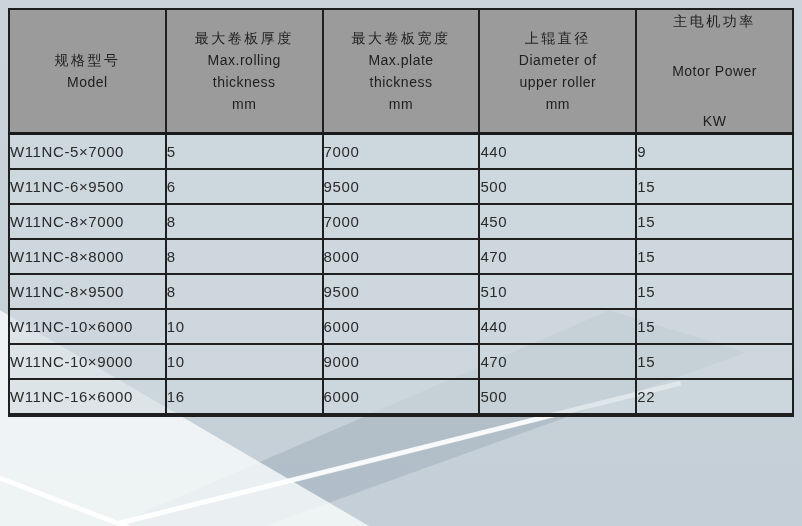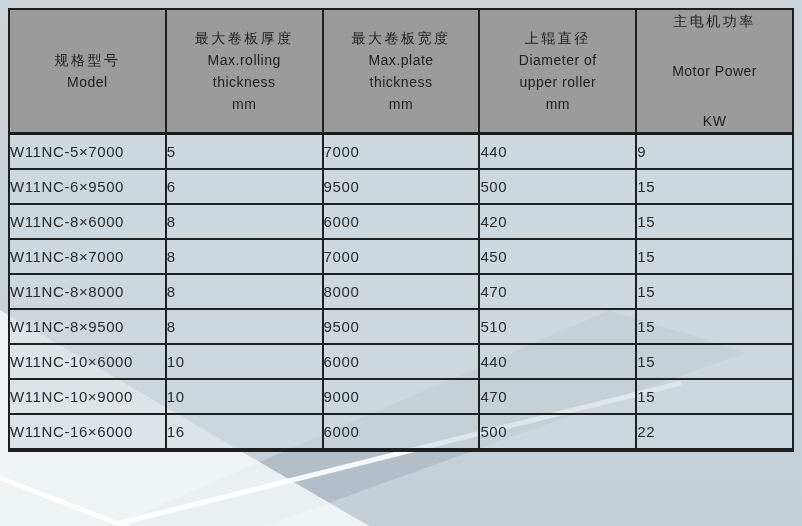--- a/index.html
+++ b/index.html
@@ -137,27 +137,20 @@
         <td>9</td>
       </tr>
       <tr>
         <td>W11NC-6×9500</td>
         <td>6</td>
         <td>9500</td>
         <td>500</td>
         <td>15</td>
       </tr>
       <tr>
-        <td>W11NC-8×6000</td>
-        <td>8</td>
-        <td>6000</td>
-        <td>420</td>
-        <td>15</td>
-      </tr>
-      <tr>
         <td>W11NC-8×7000</td>
         <td>8</td>
         <td>7000</td>
         <td>450</td>
         <td>15</td>
       </tr>
       <tr>
         <td>W11NC-8×8000</td>
         <td>8</td>
         <td>8000</td>

